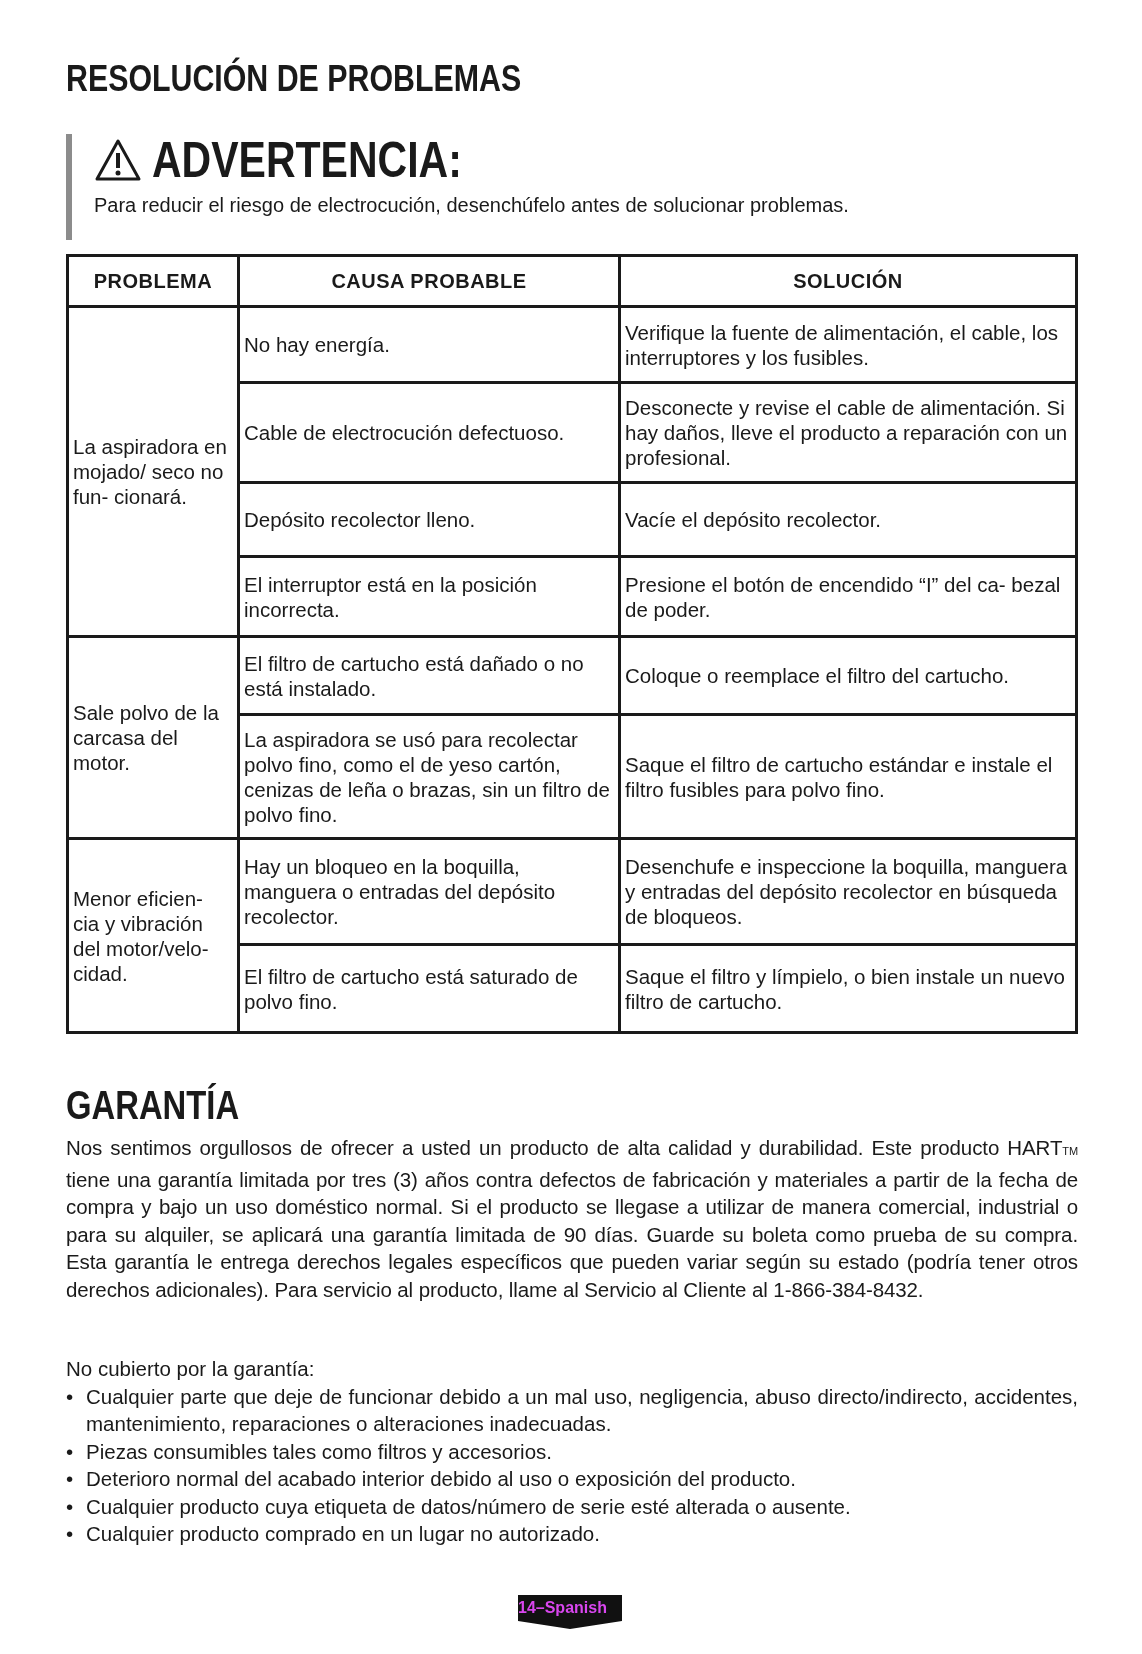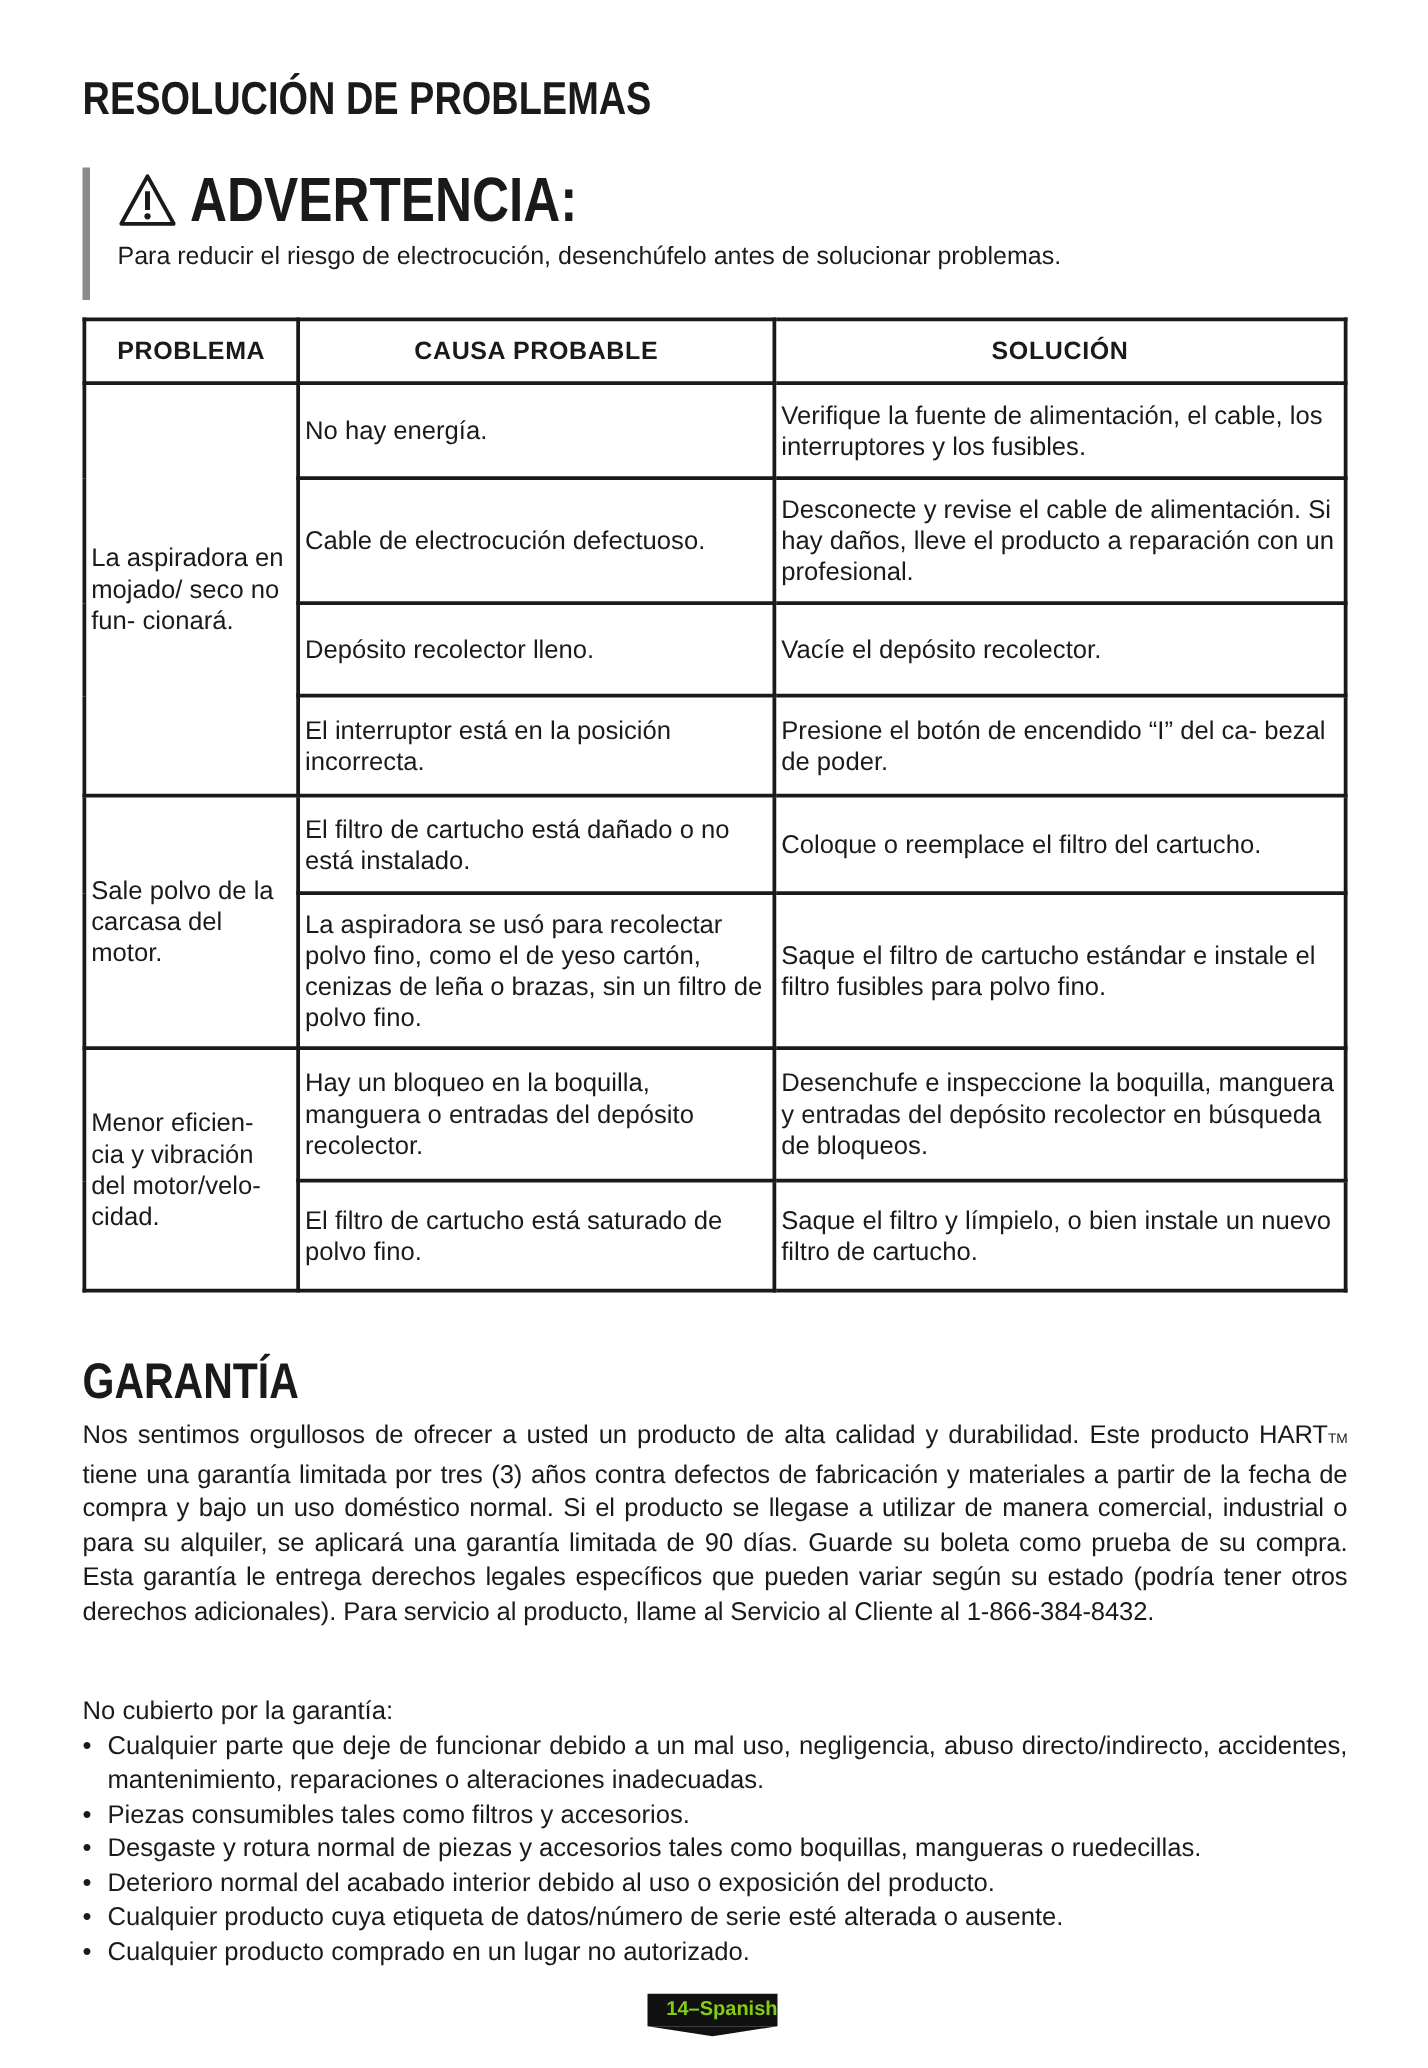--- a/index.html
+++ b/index.html
@@ -55,22 +55,22 @@
     .tm { font-size: 11px; }
     .not-covered {
       position: absolute; left: 66px; top: 1355px; width: 1012px;
       font-size: 20.5px; line-height: 27.5px;
     }
     .not-covered ul { margin: 0; padding: 0; list-style: none; }
     .not-covered li { position: relative; padding-left: 20px; text-align: justify; }
     .not-covered li::before { content: "\2022"; position: absolute; left: 0; top: 0; }
     .footer-tab {
       position: absolute; left: 518px; top: 1595px; width: 104px; height: 26px;
-      background: #111111; color: #84cc16; font-size: 16px; font-weight: bold;
-      display: flex; align-items: center; justify-content: flex-end;
+      background: #111111; color: #d946ef; font-size: 16px; font-weight: bold;
+      display: flex; align-items: center; justify-content: flex-start;
     }
     .footer-tab::after {
       content: ""; position: absolute; left: 0; top: 26px; width: 0; height: 0;
       border-left: 52px solid transparent; border-right: 52px solid transparent; border-top: 8px solid #111111;
     }
   </style>
 </head>
 <body>
 
 <div class="page-title">RESOLUCIÓN DE PROBLEMAS</div>
@@ -140,21 +140,20 @@
 
 <div class="section-title">GARANTÍA</div>
 
 <div class="warranty-body"><span>Nos sentimos orgullosos de ofrecer a usted un producto de alta calidad y durabilidad. Este producto HART</span><span class="tm">TM</span><span> tiene una garantía limitada por tres (3) años contra defectos de fabricación y materiales a partir de la fecha de compra y bajo un uso doméstico normal. Si el producto se llegase a utilizar de manera comercial, industrial o para su alquiler, se aplicará una garantía limitada de 90 días. Guarde su boleta como prueba de su compra. Esta garantía le entrega derechos legales específicos que pueden variar según su estado (podría tener otros derechos adicionales). Para servicio al producto, llame al Servicio al Cliente al 1-866-384-8432.</span></div>
 
 <div class="not-covered">
   <div>No cubierto por la garantía:</div>
   <ul>
     <li>Cualquier parte que deje de funcionar debido a un mal uso, negligencia, abuso directo/indirecto, accidentes, mantenimiento, reparaciones o alteraciones inadecuadas.</li>
     <li>Piezas consumibles tales como filtros y accesorios.</li>
-    <li>Desgaste y rotura normal de piezas y accesorios tales como boquillas, mangueras o ruedecillas.</li>
     <li>Deterioro normal del acabado interior debido al uso o exposición del producto.</li>
     <li>Cualquier producto cuya etiqueta de datos/número de serie esté alterada o ausente.</li>
     <li>Cualquier producto comprado en un lugar no autorizado.</li>
   </ul>
 </div>
 
 <div class="footer-tab">
   <span>14–Spanish</span>
 </div>
 

